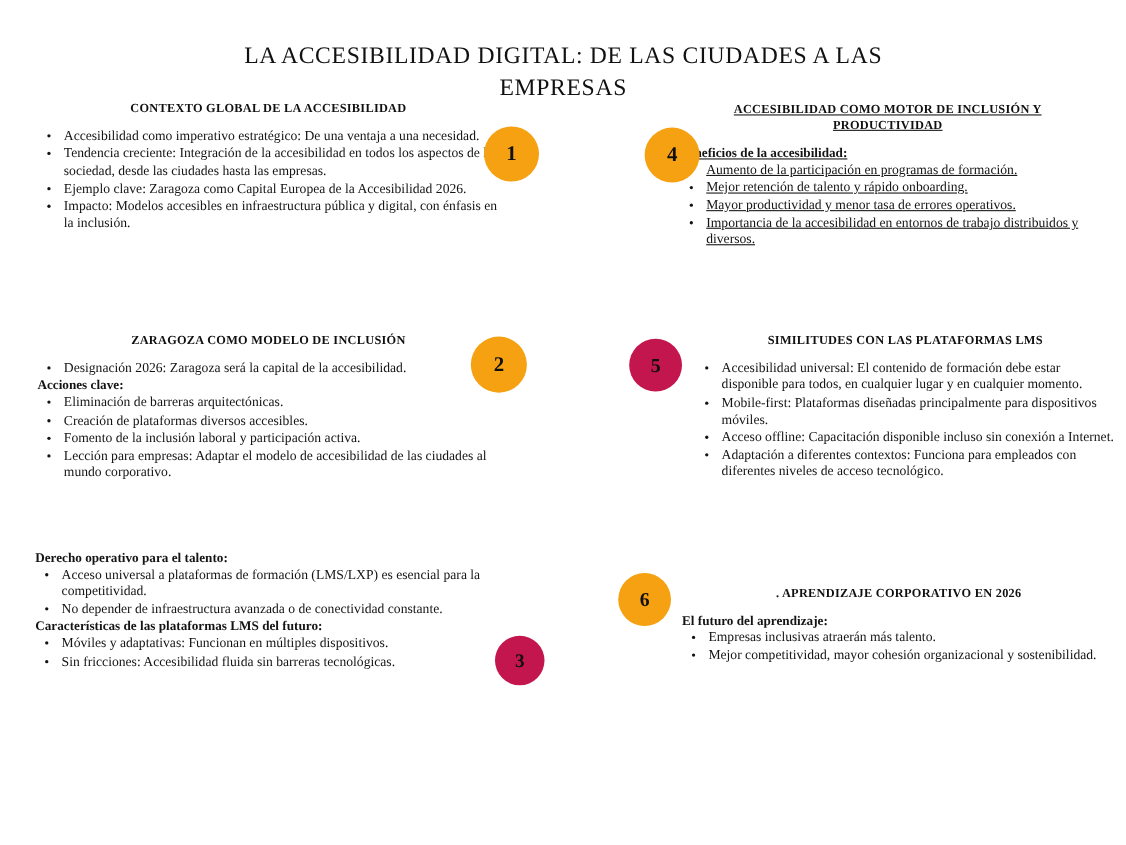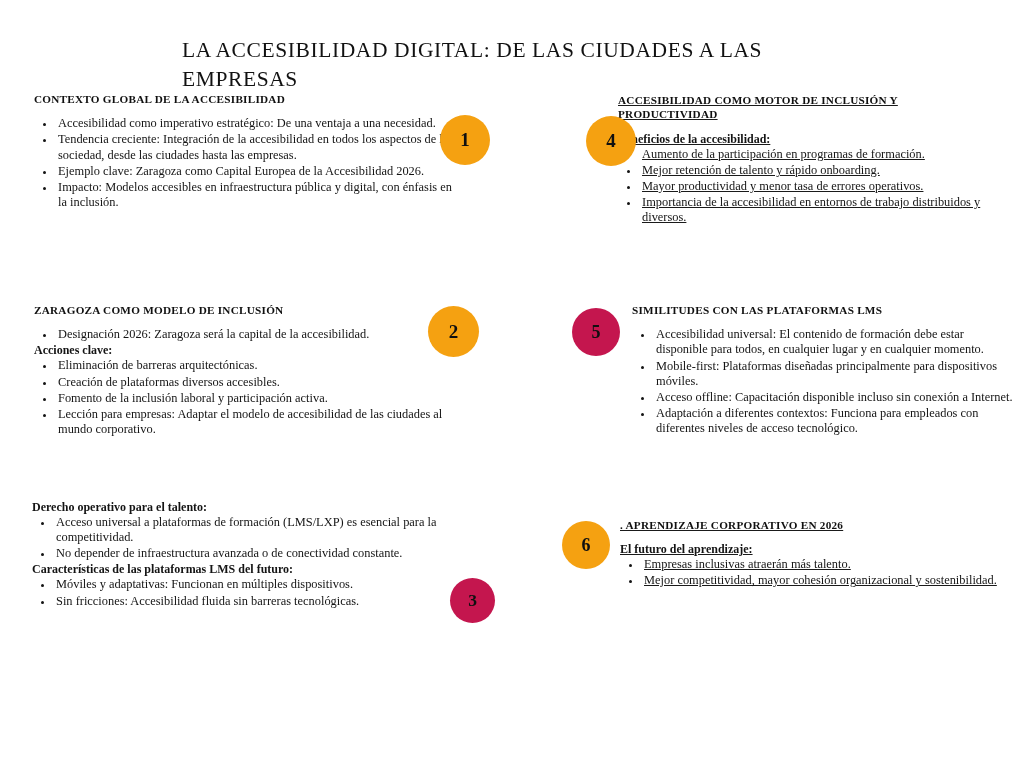--- a/index.html
+++ b/index.html
@@ -21,37 +21,37 @@
     width: 1024px;
     height: 768px;
   }
 
   
   .doc-title {
     position: absolute;
     top: 22px;
     left: 182px;
     width: 660px;
-    text-align: left;
+    text-align: center;
     font-size: 21.5px;
     letter-spacing: 0.6px;
     line-height: 1.33;
     font-weight: normal;
     color: #111111;
   }
 
   
   .section {
     position: absolute;
   }
   .section-heading {
     font-size: 11.2px;
     font-weight: bold;
     letter-spacing: 0.25px;
-    text-align: left;
+    text-align: center;
     line-height: 1.28;
     margin: 0 0 10px 0;
     color: #101010;
   }
   .section-body {
     font-size: 12.4px;
     line-height: 1.22;
     color: #141414;
   }
   .section-body p.subhead {
@@ -90,21 +90,21 @@
   }
 
   
   #sec1 { top: 92px;  left: 34px;  width: 420px; }
   #sec2 { top: 303px; left: 34px;  width: 420px; }
   #sec3 { top: 500px; left: 32px;  width: 430px; }
 
   
   #sec4 { top: 93px;  left: 618px; width: 378px; text-decoration: underline; }
   #sec5 { top: 303px; left: 632px; width: 382px; }
-  #sec6 { top: 518px; left: 620px; width: 394px; text-decoration: underline; }
+  #sec6 { top: 533px; left: 620px; width: 394px; }
 
   #sec3 .section-heading { width: 356px; margin-left: 6px; }
 
   #badge1 { top: 115px; left: 440px; width: 50px;  height: 50px;  background: #F5A111; font-size: 19px; }
   #badge2 { top: 306px; left: 428px; width: 51px;  height: 51px;  background: #F5A111; font-size: 19px; }
   #badge3 { top: 578px; left: 450px; width: 45px;  height: 45px;  background: #C4164E; font-size: 17.5px; }
   #badge4 { top: 116px; left: 586px; width: 50px;  height: 50px;  background: #F5A111; font-size: 19px; }
   #badge5 { top: 308px; left: 572px; width: 48px;  height: 48px;  background: #C4164E; font-size: 18px; }
   #badge6 { top: 521px; left: 562px; width: 48px;  height: 48px;  background: #F5A111; font-size: 18px; }
 </style>

